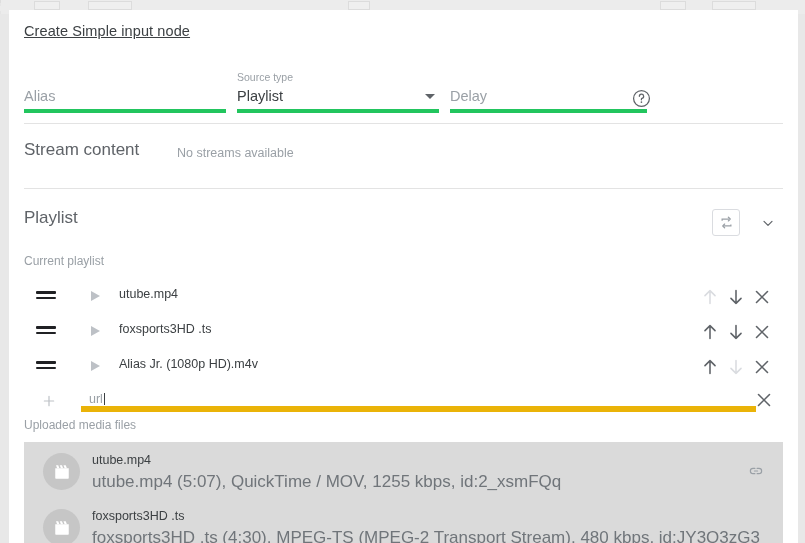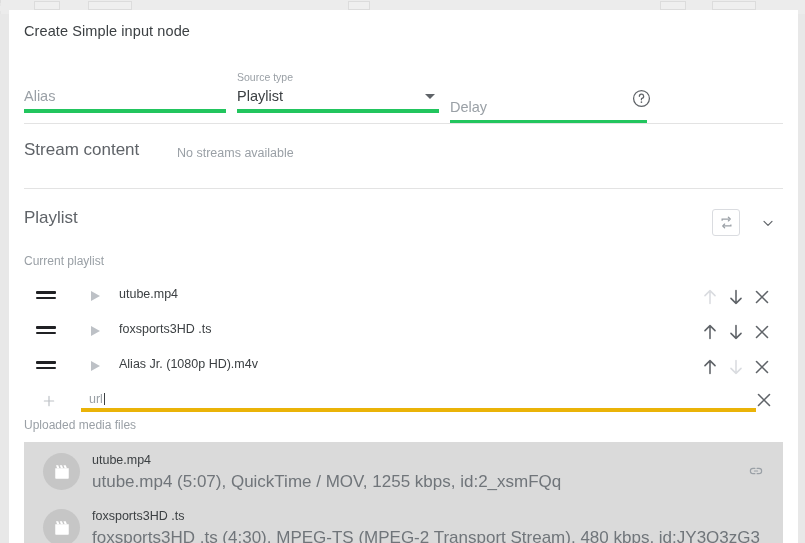--- a/index.html
+++ b/index.html
@@ -30,40 +30,40 @@
   }
   .dialog {
     position: absolute;
     left: 9px; top: 10px;
     width: 789px; height: 533px;
     background: #ffffff;
     overflow: hidden;
   }
   .title {
     position: absolute; left: 15px; top: 13px;
-    font-size: 14.5px; color: #3c4043; letter-spacing: .1px;
+    font-size: 14.5px; color: #3c4043; letter-spacing: .1px; text-decoration: underline;
   }
 
   
   .form-row { position: absolute; left: 0; top: 58px; width: 789px; height: 50px; }
   .field { position: absolute; }
   .field .flabel {
     position: absolute; top: -17px; left: 0;
     font-size: 10.5px; color: #9aa0a6;
   }
   .field .fvalue {
     font-size: 14.5px; color: #3c4043;
     padding-bottom: 5px;
   }
   .field .fplaceholder { font-size: 14.5px; color: #9aa0a6; padding-bottom: 5px; }
   .underline { border-bottom: 4px solid #22c55e; }
 
   #field-alias { left: 15px; top: 20px; width: 202px; }
   #field-source { left: 228px; top: 20px; width: 202px; }
-  #field-delay  { left: 441px; top: 20px; width: 197px; margin-top: 11px; }
+  #field-delay  { left: 441px; top: 20px; width: 197px; }
 
   .caret-down {
     position: absolute; right: 4px; bottom: 10px;
     width: 0; height: 0;
     border-left: 5px solid transparent;
     border-right: 5px solid transparent;
     border-top: 5px solid #5f6368;
   }
   .help-icon {
     position: absolute; left: 623px; top: 79px;
@@ -133,21 +133,21 @@
   .arr.down { left: 716px; }
   .arr.x    { left: 742px; }
 
   
   .url-row { position: relative; height: 36px; }
   .plus-icon {
     position: absolute; left: 32px; top: 8px; width: 16px; height: 16px; cursor: pointer;
   }
   .url-input-wrap {
     position: absolute; left: 72px; top: 4px; width: 675px;
-    border-bottom: 4px solid #eab308;
+    border-bottom: 6px solid #eab308;
     height: 23px;
   }
   .url-placeholder {
     font-size: 12.5px; color: #9aa0a6; line-height: 20px; padding-left: 8px;
   }
   .caret-bar {
     display: inline-block; width: 1px; height: 12px; background: #3c4043;
     vertical-align: -2px; margin-left: 1px;
   }
   .url-x { position: absolute; left: 744px; top: 4px; width: 22px; height: 22px; cursor: pointer; }

